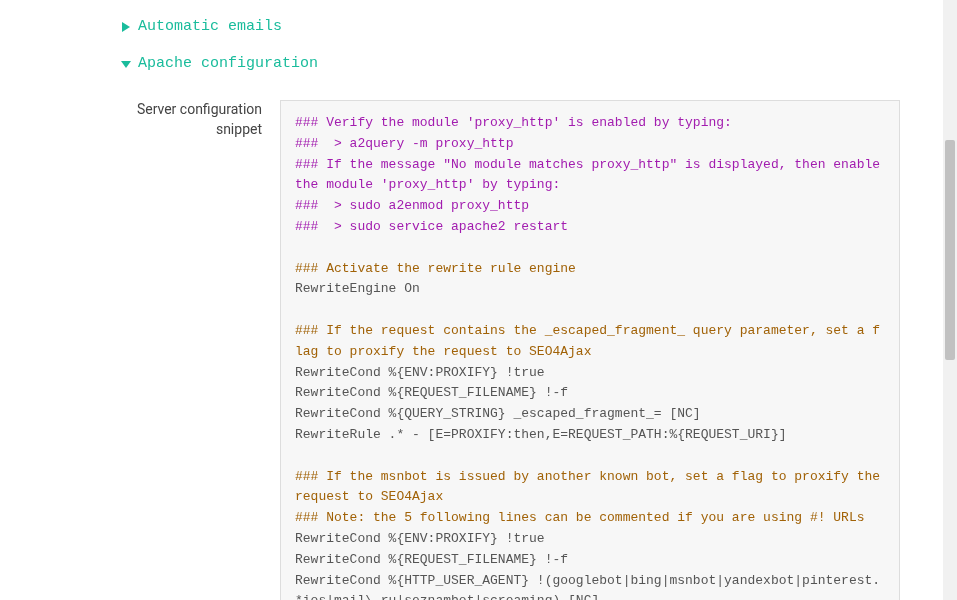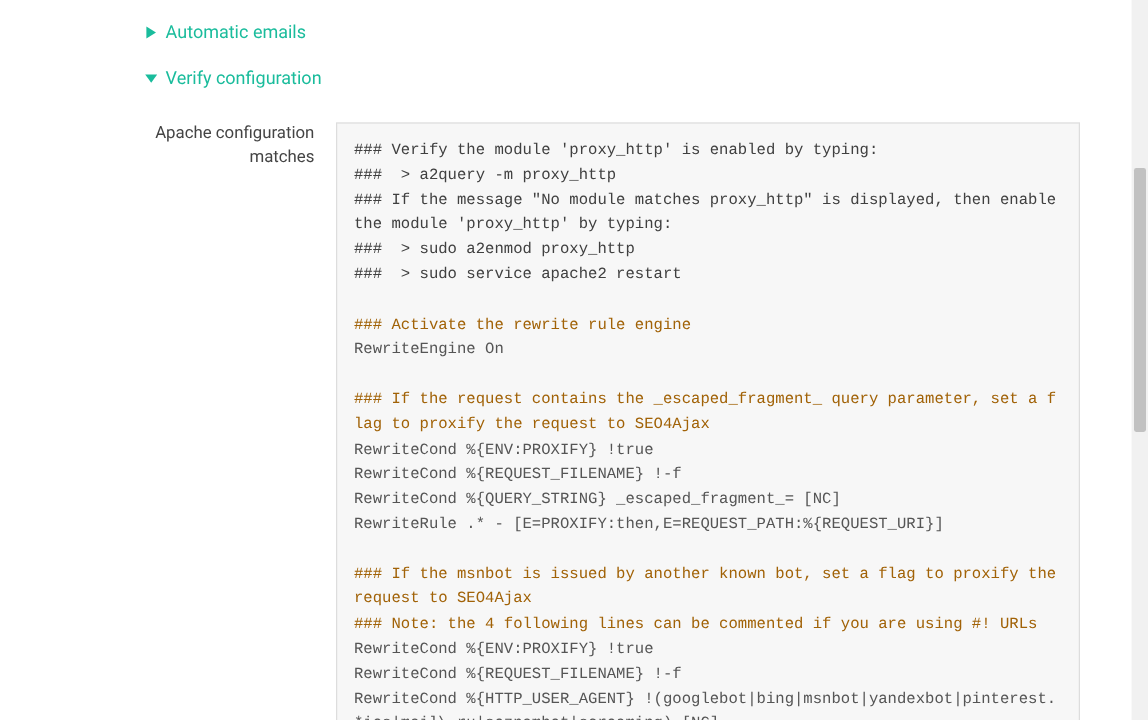--- a/index.html
+++ b/index.html
@@ -17,20 +17,21 @@
     padding-left: 120px;
     padding-top: 8px;
   }
   .accordion-header {
     color: #1abc9c;
     font-size: 15px;
     cursor: pointer;
     padding: 10px 0;
     display: flex;
     align-items: center;
+    font-family: Liberation Mono, monospace;
   }
   .accordion-header .icon {
     display: inline-flex;
     margin-right: 6px;
   }
   .icon svg { display: block; }
   .config-row {
     display: flex;
     align-items: flex-start;
     margin-top: 18px;
@@ -50,21 +51,21 @@
     padding: 12px 14px;
     font-family: "Consolas", "Menlo", "Courier New", monospace;
     font-size: 13px;
     line-height: 1.6;
     white-space: pre-wrap;
     word-break: break-all;
     width: 620px;
     color: #555;
   }
   .code-block .comment {
-    color: #404040;
+    color: #a21caf;
   }
   .code-block .subtle {
     color: #a16207;
   }
   .scrollbar-track {
     position: absolute;
     right: 0;
     top: 0;
     width: 14px;
     height: 100%;
@@ -93,42 +94,42 @@
     </span>
     <span>Automatic emails</span>
   </div>
 
   <div class="accordion-header">
     <span class="icon">
       <svg width="12" height="12" viewBox="0 0 12 12">
           <polygon points="1,3 11,3 6,10" fill="#1abc9c"></polygon>
         </svg>
     </span>
-    <span>Verify configuration</span>
+    <span>Apache configuration</span>
   </div>
 
   <div class="config-row">
-    <div class="config-label">Apache configuration matches</div>
+    <div class="config-label">Server configuration snippet</div>
     <div class="code-block"><span class="comment">### Verify the module 'proxy_http' is enabled by typing:</span>
 <span class="comment">###  &gt; a2query -m proxy_http</span>
 <span class="comment">### If the message "No module matches proxy_http" is displayed, then enable the module 'proxy_http' by typing:</span>
 <span class="comment">###  &gt; sudo a2enmod proxy_http</span>
 <span class="comment">###  &gt; sudo service apache2 restart</span>
 
 <span class="subtle">### Activate the rewrite rule engine</span>
 <span>RewriteEngine On</span>
 
 <span class="subtle">### If the request contains the _escaped_fragment_ query parameter, set a flag to proxify the request to SEO4Ajax</span>
 <span>RewriteCond %{ENV:PROXIFY} !true</span>
 <span>RewriteCond %{REQUEST_FILENAME} !-f</span>
 <span>RewriteCond %{QUERY_STRING} _escaped_fragment_= [NC]</span>
 <span>RewriteRule .* - [E=PROXIFY:then,E=REQUEST_PATH:%{REQUEST_URI}]</span>
 
 <span class="subtle">### If the msnbot is issued by another known bot, set a flag to proxify the request to SEO4Ajax</span>
-<span class="subtle">### Note: the 4 following lines can be commented if you are using #! URLs</span>
+<span class="subtle">### Note: the 5 following lines can be commented if you are using #! URLs</span>
 <span>RewriteCond %{ENV:PROXIFY} !true</span>
 <span>RewriteCond %{REQUEST_FILENAME} !-f</span>
 <span>RewriteCond %{HTTP_USER_AGENT} !(googlebot|bing|msnbot|yandexbot|pinterest.*ios|mail\.ru|seznambot|screaming) [NC]</span></div>
   </div>
 
 </div>
 
 <div class="scrollbar-track">
   <div class="scrollbar-thumb"></div>
 </div>

